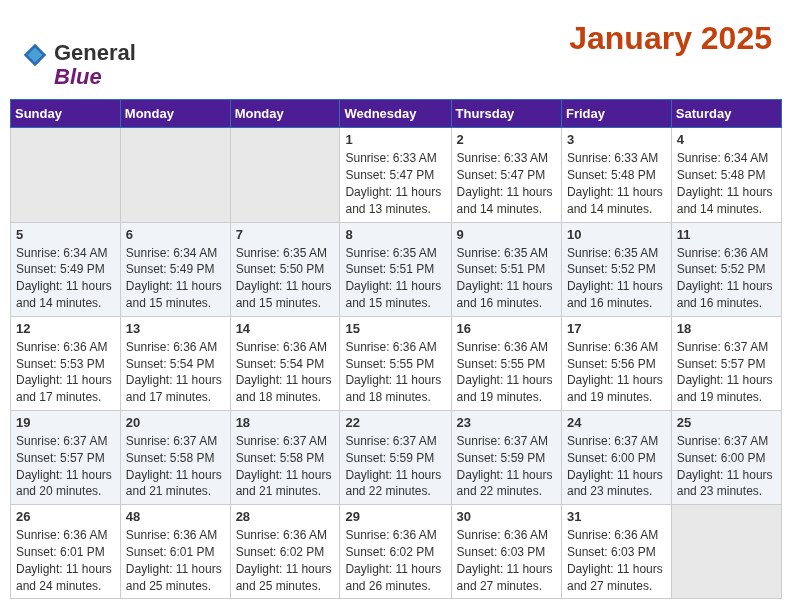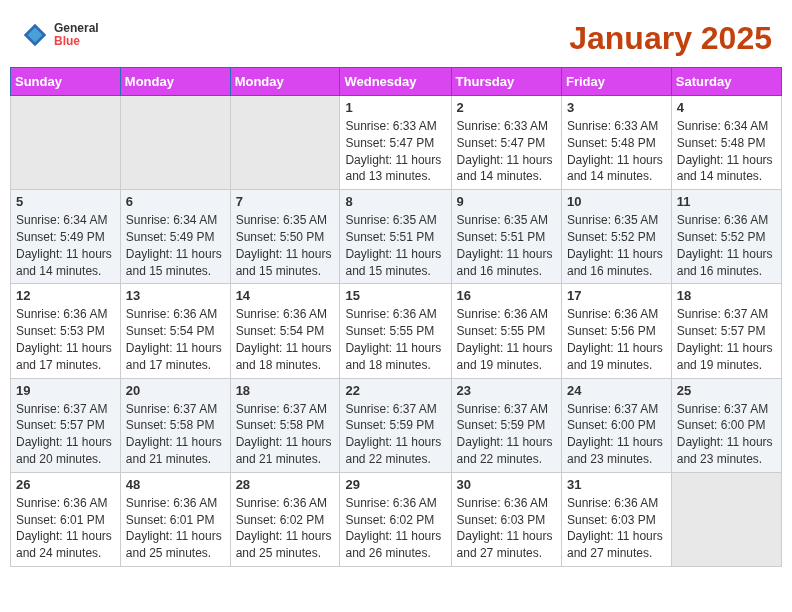--- a/index.html
+++ b/index.html
@@ -15,26 +15,27 @@
       justify-content: space-between;
       align-items: flex-start;
       padding: 10px 10px 5px 10px;
     }
     .logo {
       display: flex;
       align-items: center;
       gap: 4px;
     }
     .logo-text {
-      font-size: 12px;
+      font-size: 22px;
       font-weight: bold;
       line-height: 1.1;
+      margin-top: 21px;
     }
     .logo-general { color: #333; }
-    .logo-blue { color: #ef4444; }
+    .logo-blue { color: #701a75; font-style: italic; }
     .logo-icon {
       width: 30px;
       height: 30px;
     }
     .title-block {
       text-align: right;
     }
     .month-year {
       font-size: 32px;
       font-weight: bold;
@@ -43,21 +44,21 @@
     .location {
       font-size: 16px;
       color: #555;
     }
     .calendar {
       width: 100%;
       border-collapse: collapse;
       margin-top: 5px;
     }
     .calendar thead tr {
-      background-color: #d946ef;
+      background-color: #4c1d95;
       color: white;
     }
     .calendar thead th {
       padding: 6px 4px;
       font-size: 13px;
       font-weight: bold;
       text-align: left;
       border: 1px solid #2a6db5;
     }
     .calendar tbody tr {

